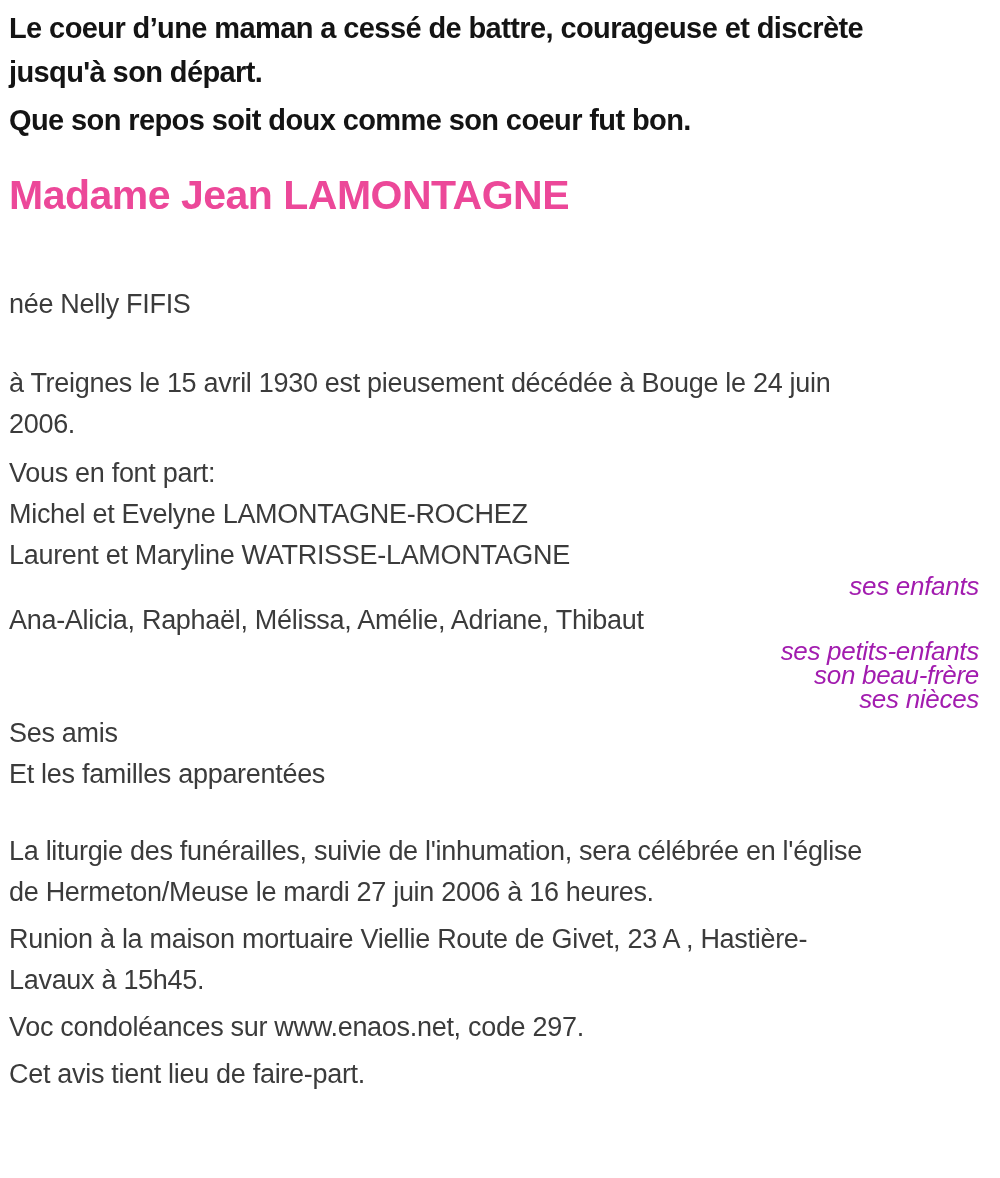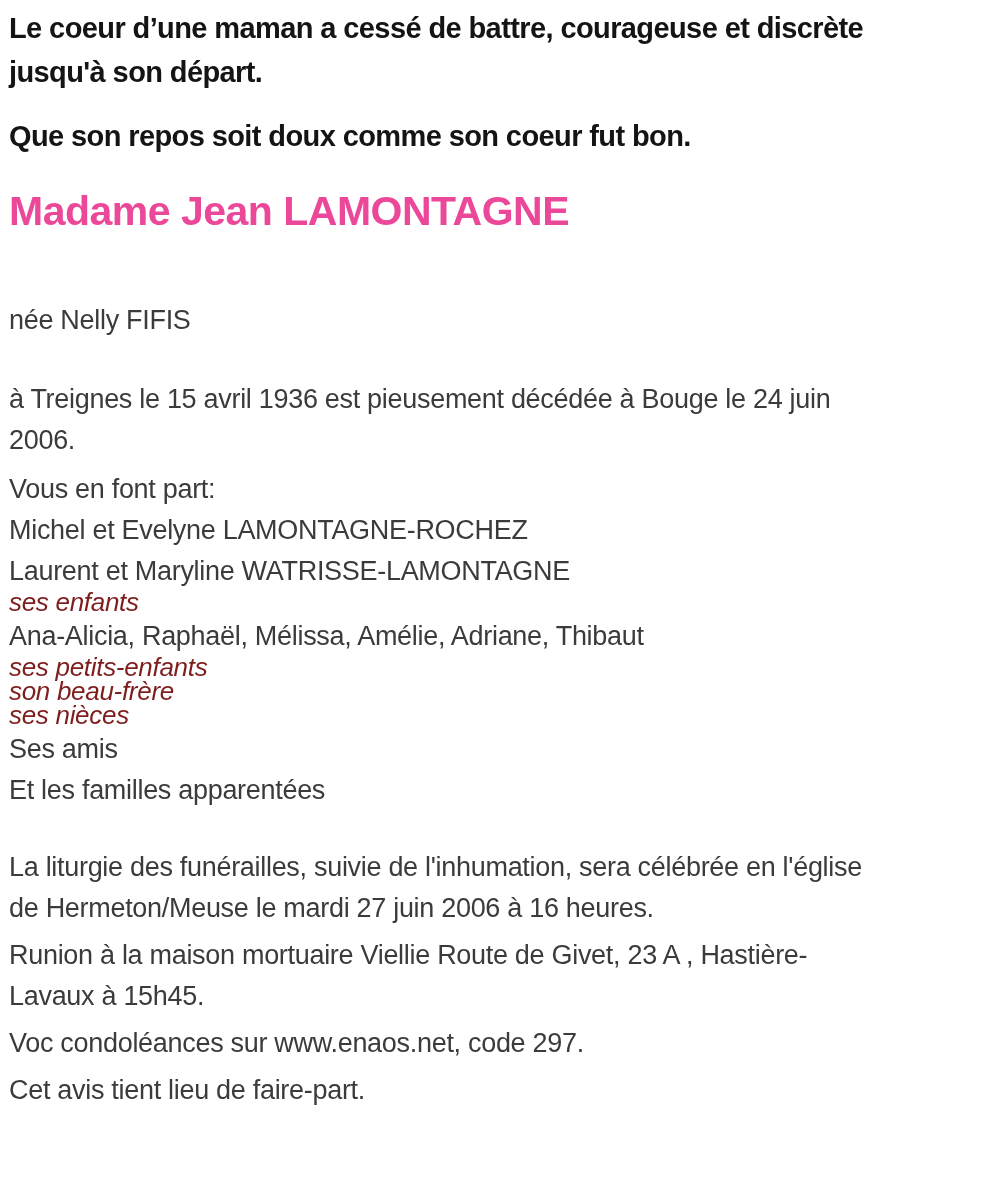--- a/index.html
+++ b/index.html
@@ -20,21 +20,21 @@
   p { margin: 0; }
   .epitaph {
     font-size: 29px;
     line-height: 44px;
     font-weight: bold;
     color: #141414;
     letter-spacing: -0.6px;
     white-space: pre-line;
     margin-top: 4px;
   }
-  .epitaph.second { margin-top: 20px; }
+  .epitaph.second { margin-top: 4px; }
   .name {
     font-size: 41px;
     line-height: 50px;
     font-weight: bold;
     color: #ec4899;
     letter-spacing: -0.5px;
     margin: 28px 0 0 0;
   }
   .body {
     font-size: 27px;
@@ -43,22 +43,22 @@
     letter-spacing: -0.3px;
     white-space: pre-line;
   }
   .maiden      { margin-top: 64px; }
   .deces       { margin-top: 38px; }
   .vous        { margin-top: 8px; }
   .relation {
     font-size: 26px;
     line-height: 28px;
     font-style: italic;
-    text-align: left;
-    color: #7f1d1d;
+    text-align: right;
+    color: #a21caf;
     letter-spacing: -0.3px;
     margin-top: -4px;
   }
   .ceremony    { margin-top: 36px; }
   .reunion     { margin-top: 6px; }
   .condolences { margin-top: 6px; }
   .closing     { margin-top: 6px; }
 </style>
 </head>
 <body>
@@ -67,21 +67,21 @@
 
   <p class="epitaph">Le coeur d’une maman a cessé de battre, courageuse et discrète
 jusqu'à son départ.</p>
 
   <p class="epitaph second">Que son repos soit doux comme son coeur fut bon.</p>
 
   <h1 class="name">Madame Jean LAMONTAGNE</h1>
 
   <p class="body maiden">née Nelly FIFIS</p>
 
-  <p class="body deces">à Treignes le 15 avril 1936 est pieusement décédée à Bouge le 24 juin
+  <p class="body deces">à Treignes le 15 avril 1930 est pieusement décédée à Bouge le 24 juin
 2006.</p>
 
   <p class="body vous">Vous en font part:</p>
 
   <div>
     <p class="body names">Michel et Evelyne LAMONTAGNE-ROCHEZ
 Laurent et Maryline WATRISSE-LAMONTAGNE</p>
     <p class="relation">ses enfants</p>
 
     <p class="body names">Ana-Alicia, Raphaël, Mélissa, Amélie, Adriane, Thibaut</p>

